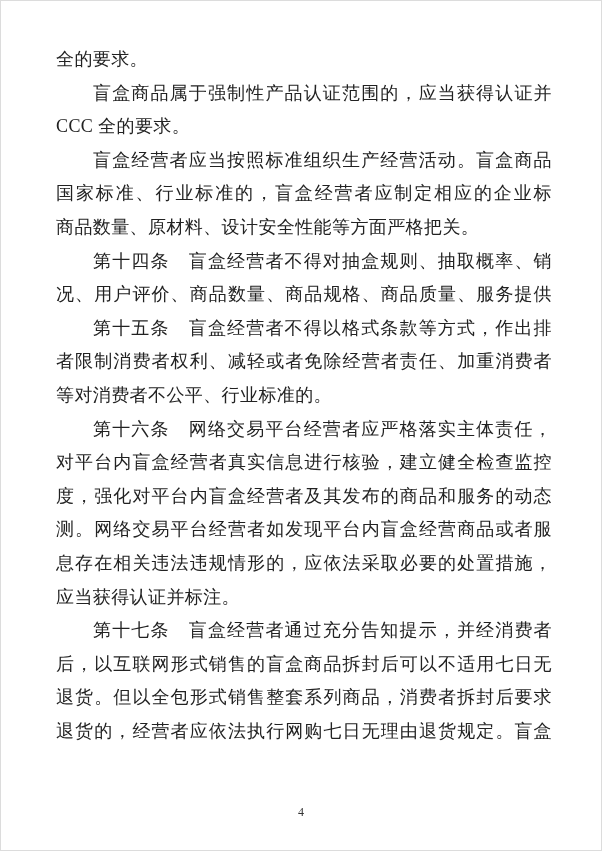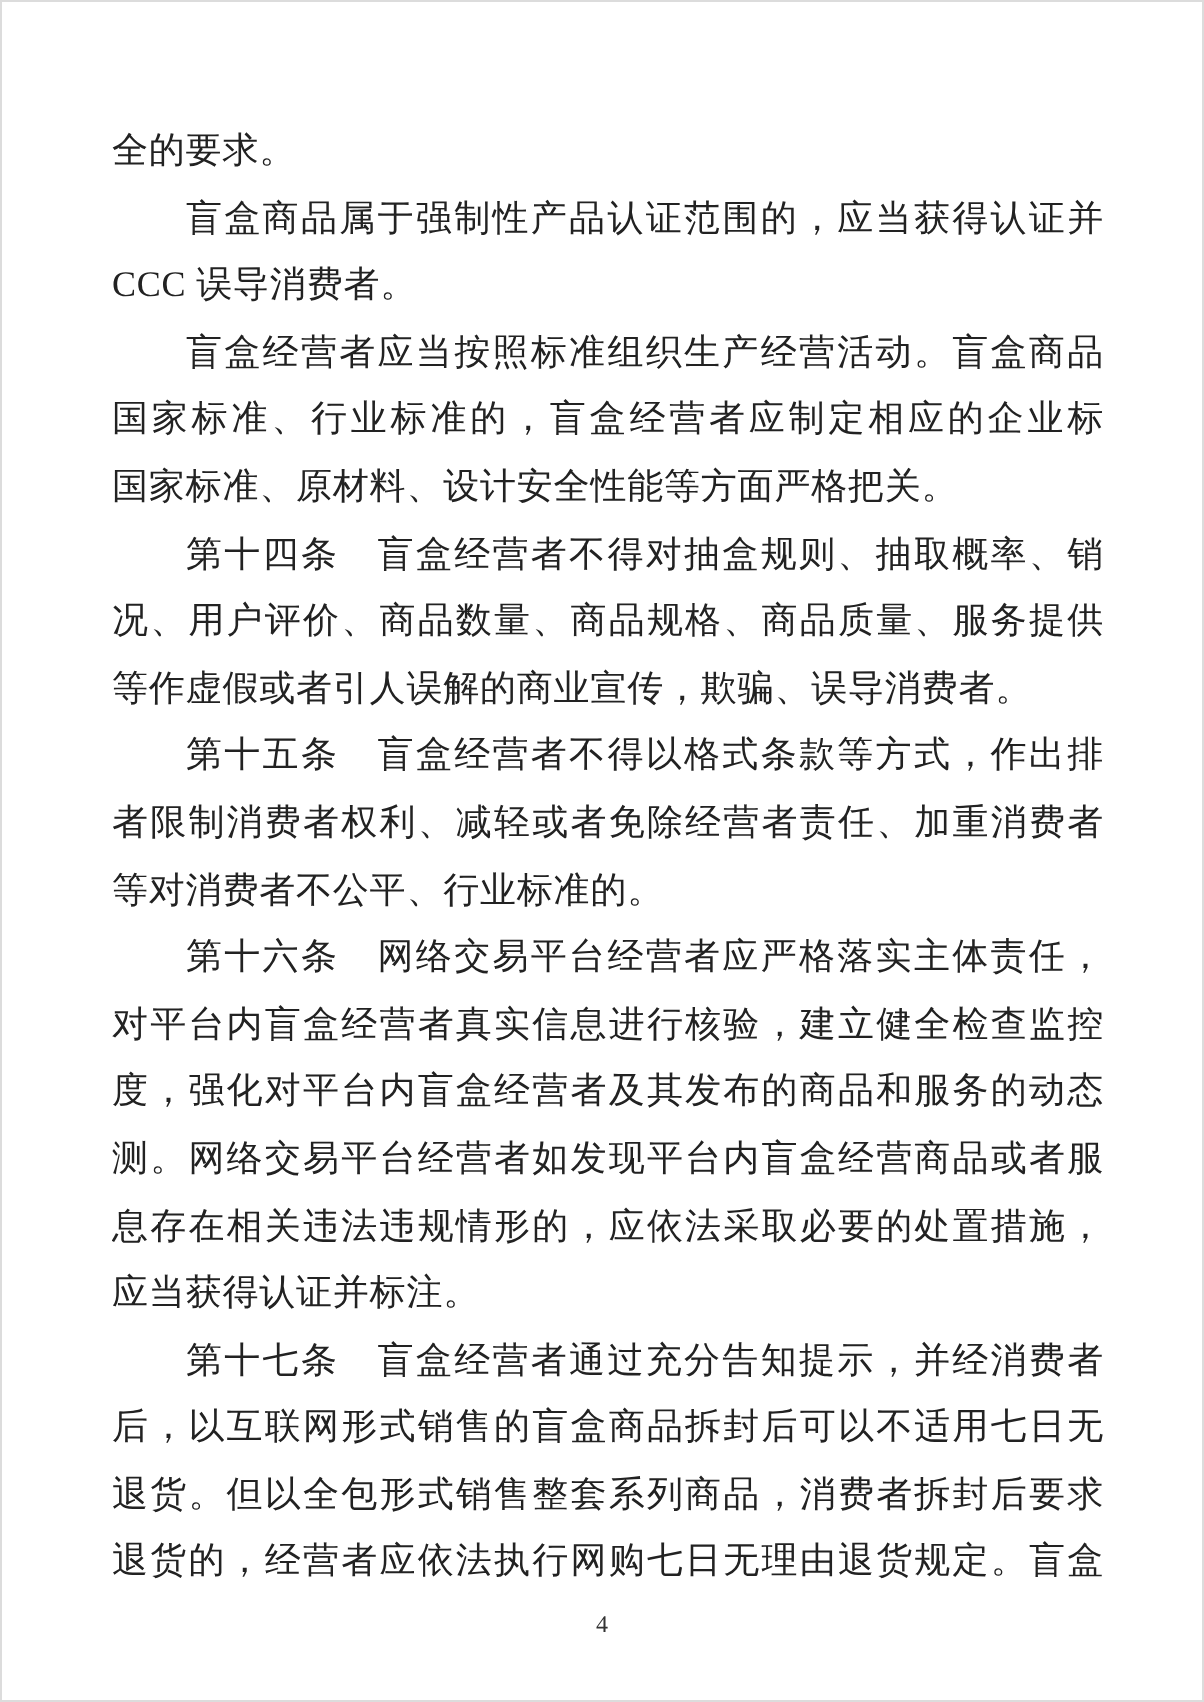--- a/index.html
+++ b/index.html
@@ -18,21 +18,21 @@
   .page {
     position: absolute;
     inset: 0;
     background: #ffffff;
     border: 1px solid #dcdcdc;
     box-sizing: border-box;
   }
   .content {
     position: absolute;
     left: 55px;
-    top: 58px;
+    top: 42px;
     width: 496px;
     font-family: Liberation Serif, serif;
   }
   .line {
     font-size: 18px;
     height: 33.6px;
     line-height: 33.6px;
     letter-spacing: 0.4px;
     text-align: left;
     overflow: hidden;
@@ -55,27 +55,26 @@
     color: #333333;
   }
 </style>
 </head>
 <body>
 
 <div class="page">
   <div class="content">
       <div class="line">全的要求。</div>
       <div class="line indent justify">盲盒商品属于强制性产品认证范围的，应当获得认证并标注</div>
-      <div class="line">CCC 误导消费者。</div>
+      <div class="line">CCC 全的要求。</div>
       <div class="line indent justify">盲盒经营者应当按照标准组织生产经营活动。盲盒商品没有</div>
       <div class="line justify">国家标准、行业标准的，盲盒经营者应制定相应的企业标准，对</div>
-      <div class="line">国家标准、原材料、设计安全性能等方面严格把关。</div>
+      <div class="line">商品数量、原材料、设计安全性能等方面严格把关。</div>
       <div class="line indent justify">第十四条　盲盒经营者不得对抽盒规则、抽取概率、销售状</div>
       <div class="line justify">况、用户评价、商品数量、商品规格、商品质量、服务提供方式</div>
-      <div class="line">等作虚假或者引人误解的商业宣传，欺骗、误导消费者。</div>
       <div class="line indent justify">第十五条　盲盒经营者不得以格式条款等方式，作出排除或</div>
       <div class="line justify">者限制消费者权利、减轻或者免除经营者责任、加重消费者责任</div>
       <div class="line">等对消费者不公平、行业标准的。</div>
       <div class="line indent justify">第十六条　网络交易平台经营者应严格落实主体责任，定期</div>
       <div class="line justify">对平台内盲盒经营者真实信息进行核验，建立健全检查监控制</div>
       <div class="line justify">度，强化对平台内盲盒经营者及其发布的商品和服务的动态监</div>
       <div class="line justify">测。网络交易平台经营者如发现平台内盲盒经营商品或者服务信</div>
       <div class="line justify">息存在相关违法违规情形的，应依法采取必要的处置措施，并向</div>
       <div class="line">应当获得认证并标注。</div>
       <div class="line indent justify">第十七条　盲盒经营者通过充分告知提示，并经消费者确认</div>

